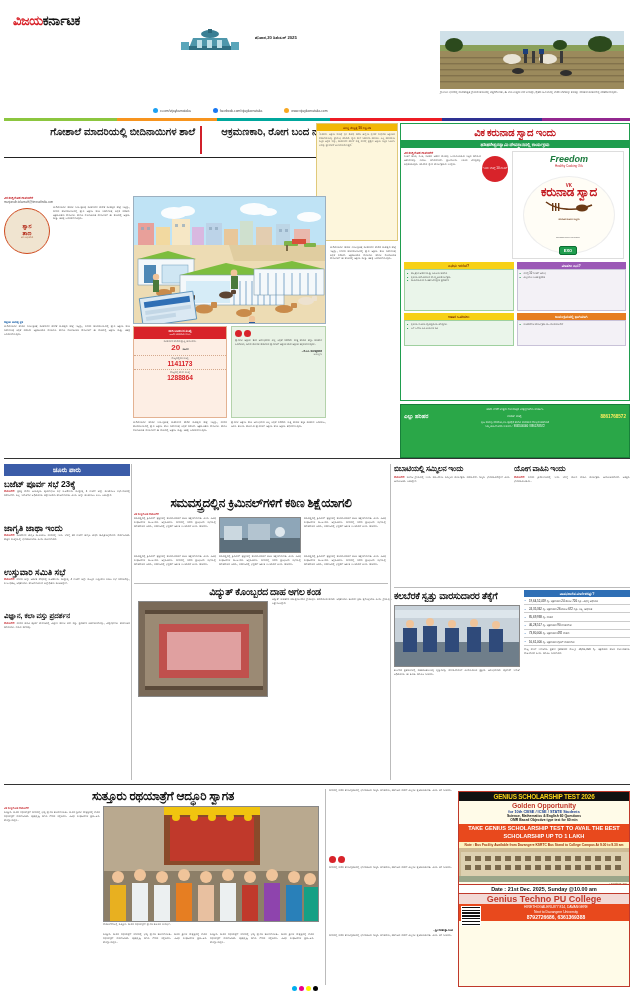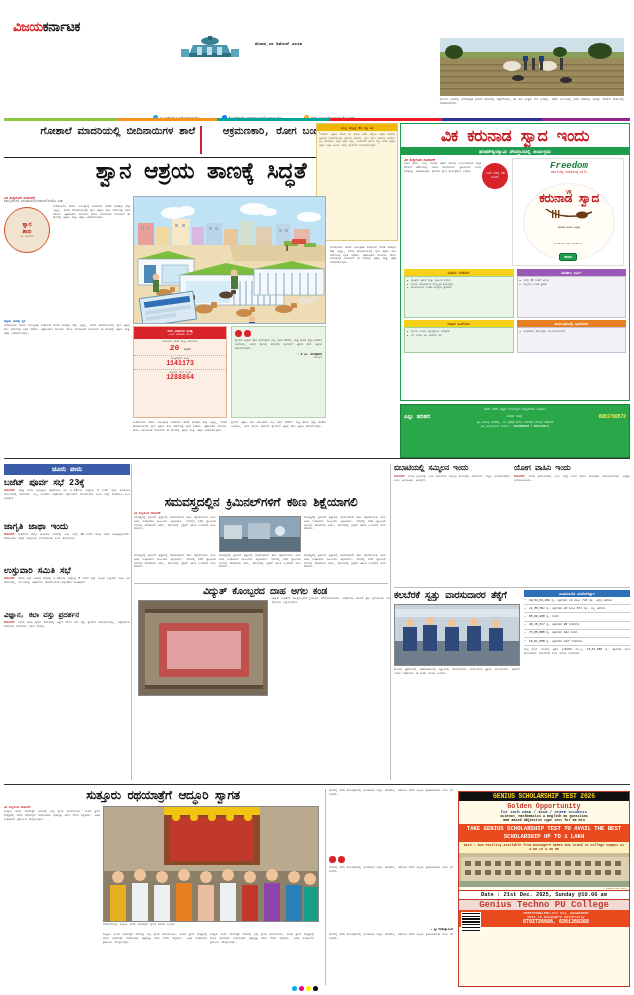--- a/index.html
+++ b/index.html
@@ -3,21 +3,21 @@
 <meta charset="utf-8">
 <style>
   * { box-sizing: border-box; margin:0; padding:0; }
   body {
     width:634px; height:995px;
     background:#ffffff;
     font-family:"Liberation Sans", sans-serif;
     position:relative;
     overflow:hidden;
   }
-  .page { width:634px; height:875px; position:relative; padding:11px 5px;font-family:Liberation Mono, monospace; }
+  .page { width:634px; height:875px; position:relative; padding:4px 5px; }
 
   
   .txt { font-size:2.6px; line-height:3.6px; color:#2a2a2a; text-align:justify;
          word-spacing:0.4px; letter-spacing:0.05px; overflow:hidden; }
   .txt.k { font-size:2.7px; line-height:3.8px; }
 
   
   .masthead { position:relative; height:96px; }
   .vk-logo { position:absolute; left:8px; top:9px; font-size:13px; font-weight:bold;
              letter-spacing:-0.4px; }
@@ -86,21 +86,21 @@
      background:#e9f3e6; border:0.6px solid #b4d2ab; padding:3px; }
   .qmark { display:flex; gap:1.5px; margin-bottom:2px;}
   .qmark span { width:7px; height:7px; border-radius:50%; background:#d8232a;}
   .qtext { font-size:2.8px; line-height:3.9px; color:#333; text-align:justify;}
   .qauth { font-size:2.9px; font-weight:bold; color:#111; text-align:right; margin-top:2px;}
   .qrole { font-size:2.5px; color:#555; text-align:right;}
 
   
   .swada { position:absolute; left:400px; top:123px; width:230px; height:278px;
      border:1px solid #1f9d4e; background:#fff; }
-  .swada .t1 { text-align:center; font-size:16px; font-weight:bold; color:#c2181f;
+  .swada .t1 { text-align:center; font-size:10px; font-weight:bold; color:#c2181f;
      padding:3px 0 1px; letter-spacing:-0.3px;}
   .swada .t2 { background:#1f9d4e; color:#fff; text-align:center; font-size:4.6px;
      font-weight:bold; padding:1.5px 0; }
   .swada .body { display:flex; padding:3px; gap:3px;}
   .swada .left { width:105px; }
   .swada .adimg { width:112px; height:108px; background:#fff; border:0.5px solid #ddd;
      position:relative; overflow:hidden; }
   .freedom { position:absolute; top:2px; left:8px; width:96px; height:22px;
      background:#fff; text-align:center; }
   .freedom .fw { font-size:9px; font-weight:bold; color:#1a7a3c; font-style:italic; line-height:10px;}
@@ -257,21 +257,20 @@
   </div>
 
   <div class="rainbow"></div>
 
   <div class="subhead-row">
     <div class="sh">ಗೋಶಾಲೆ ಮಾದರಿಯಲ್ಲಿ ಬೀದಿನಾಯಿಗಳ ಶಾಲೆ</div>
     <div class="sh-div"></div>
     <div class="sh">ಆಕ್ರಮಣಕಾರಿ, ರೋಗ ಬಂದ ನಾಯಿಗಳಿಗೆ ಆಶ್ರಯ, ಚಿಕಿತ್ಸೆ</div>
   </div>
   <div class="rule"></div>
-  <div class="mainhead">ಶ್ವಾನ ಆಶ್ರಯ ತಾಣಕ್ಕೆ ಸಿದ್ಧತೆ</div>
 
   <div class="teaser">
     <div class="tb">ಮುನ್ನ ಸೆಂಬ್ರಕ್ಕೆ 50 ಲಕ್ಷ ಕಡಿ</div>
     <div class="tc">'ಸುಮಾರು ಆಶ್ರಯ ತಾಣಕ್ಕೆ ಸ್ಥಳ ಶೋಧ ಮಾಡಿ ಜಿಲ್ಲೆಯ ಸ್ಥಳವೇ ಸುಧಾರಿತ ಆಶ್ರಯದ ಕಾಮಗಾರಿಯನ್ನು ಪ್ರಾರಂಭ ಮಾಡಿದೆ. ಶ್ವಾನ ಶಾಲೆ ನಿರ್ಮಾಣ ಮಾಡಲು ಎಲ್ಲ ಮಾದರಿಯ ಕಟ್ಟಡ ಆಗ್ರಹ ಇದ್ದು, ಮಹಾನಗರ ಪಾಲಿಕೆ ಸುತ್ತ ನಗರಕ್ಕೆ ಪ್ರತ್ಯೇಕ ಆಶ್ರಯ ಕಟ್ಟಡ ನಿರ್ಮಿಸಿ ಅದನ್ನು ಶ್ವಾನಗಳಿಗೆ ಮೀಸಲಿಡಲಾಗುತ್ತದೆ.'</div>
   </div>
 
   <div class="lcol">
     <div class="byline">ವಿಕ ಸುದ್ದಿಲೋಕ ದಾವಣಗೆರೆ</div>
     <div class="bymail">manjunath.tokamath@timesofindia.com</div>
     <div class="stamp">

